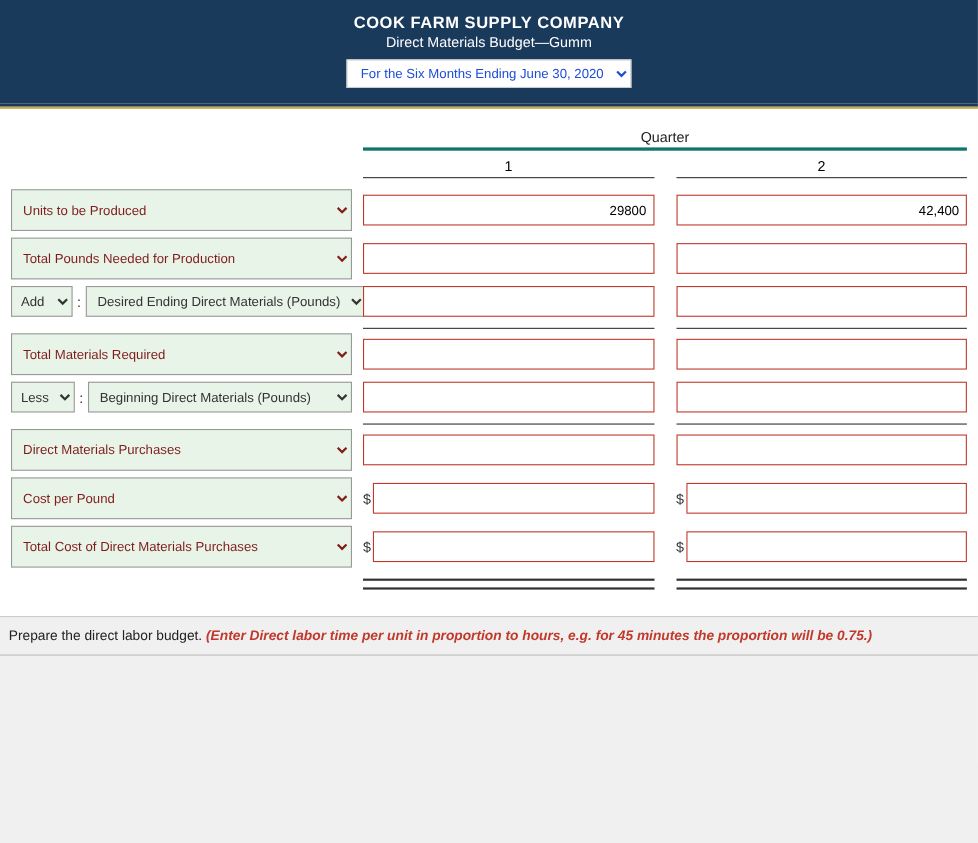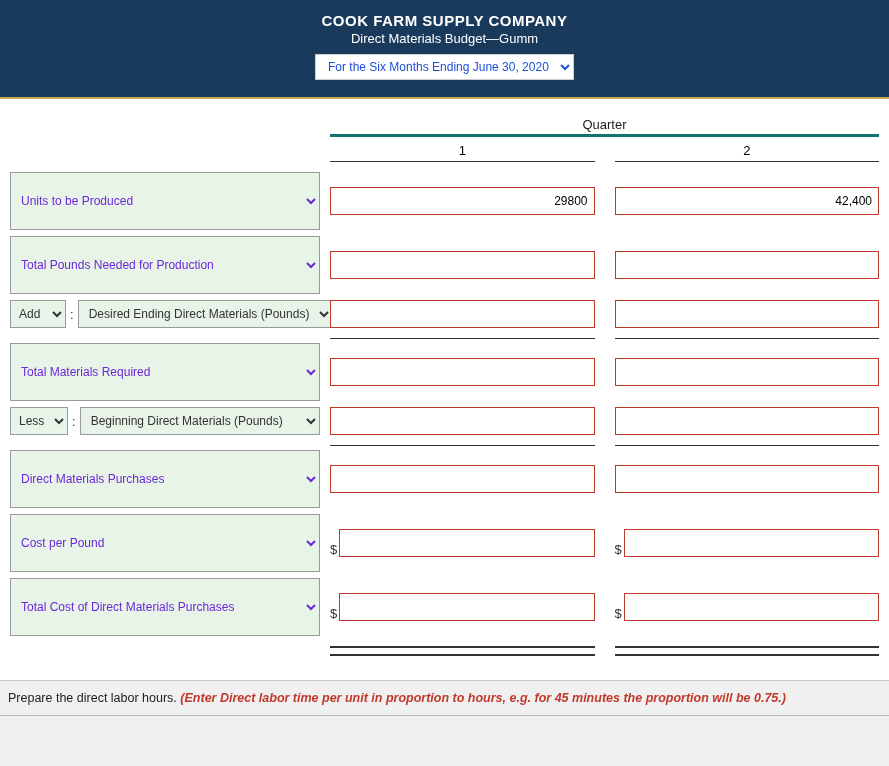--- a/index.html
+++ b/index.html
@@ -82,25 +82,25 @@
       align-items: center;
       margin-bottom: 6px;
     }
     .label-col {
       width: 320px;
       flex-shrink: 0;
       padding-right: 10px;
     }
     .label-select {
       width: 100%;
-      padding: 20px 6px;
+      padding: 10px 6px;
       font-size: 12px;
       border: 1px solid #999;
       background: #e8f4e8;
-      color: #6d28d9;
+      color: #7f1d1d;
       cursor: pointer;
     }
     .add-less-group {
       display: flex;
       align-items: center;
       gap: 4px;
     }
     .add-less-select {
       width: 58px;
       padding: 5px 4px;
@@ -125,21 +125,21 @@
     }
 
     .input-cols {
       display: flex;
       flex: 1;
       gap: 20px;
     }
     .input-cell {
       flex: 1;
       display: flex;
-      align-items: flex-end;
+      align-items: center;
       gap: 2px;
     }
     .dollar-sign {
       font-size: 13px;
       color: #333;
       flex-shrink: 0;
     }
     .data-input {
       flex: 1;
       height: 28px;
@@ -394,20 +394,20 @@
         <div class="sep-line" style="border-top:2px solid #333; margin-top:2px;"></div>
       </div>
     </div>
       </div>
 
   </div>
 </div>
 
 <div class="bottom-bar">
   <span class="instruction">
-    <span>Prepare the direct labor hours.</span>
+    <span>Prepare the direct labor budget.</span>
     <span class="highlight">(Enter Direct labor time per unit in proportion to hours, e.g. for 45 minutes the proportion will be 0.75.)</span>
   </span>
 </div>
 
 <div class="scrollbar-row">
   <div class="scrollbar-inner"></div>
 </div>
 
 </body></html>

